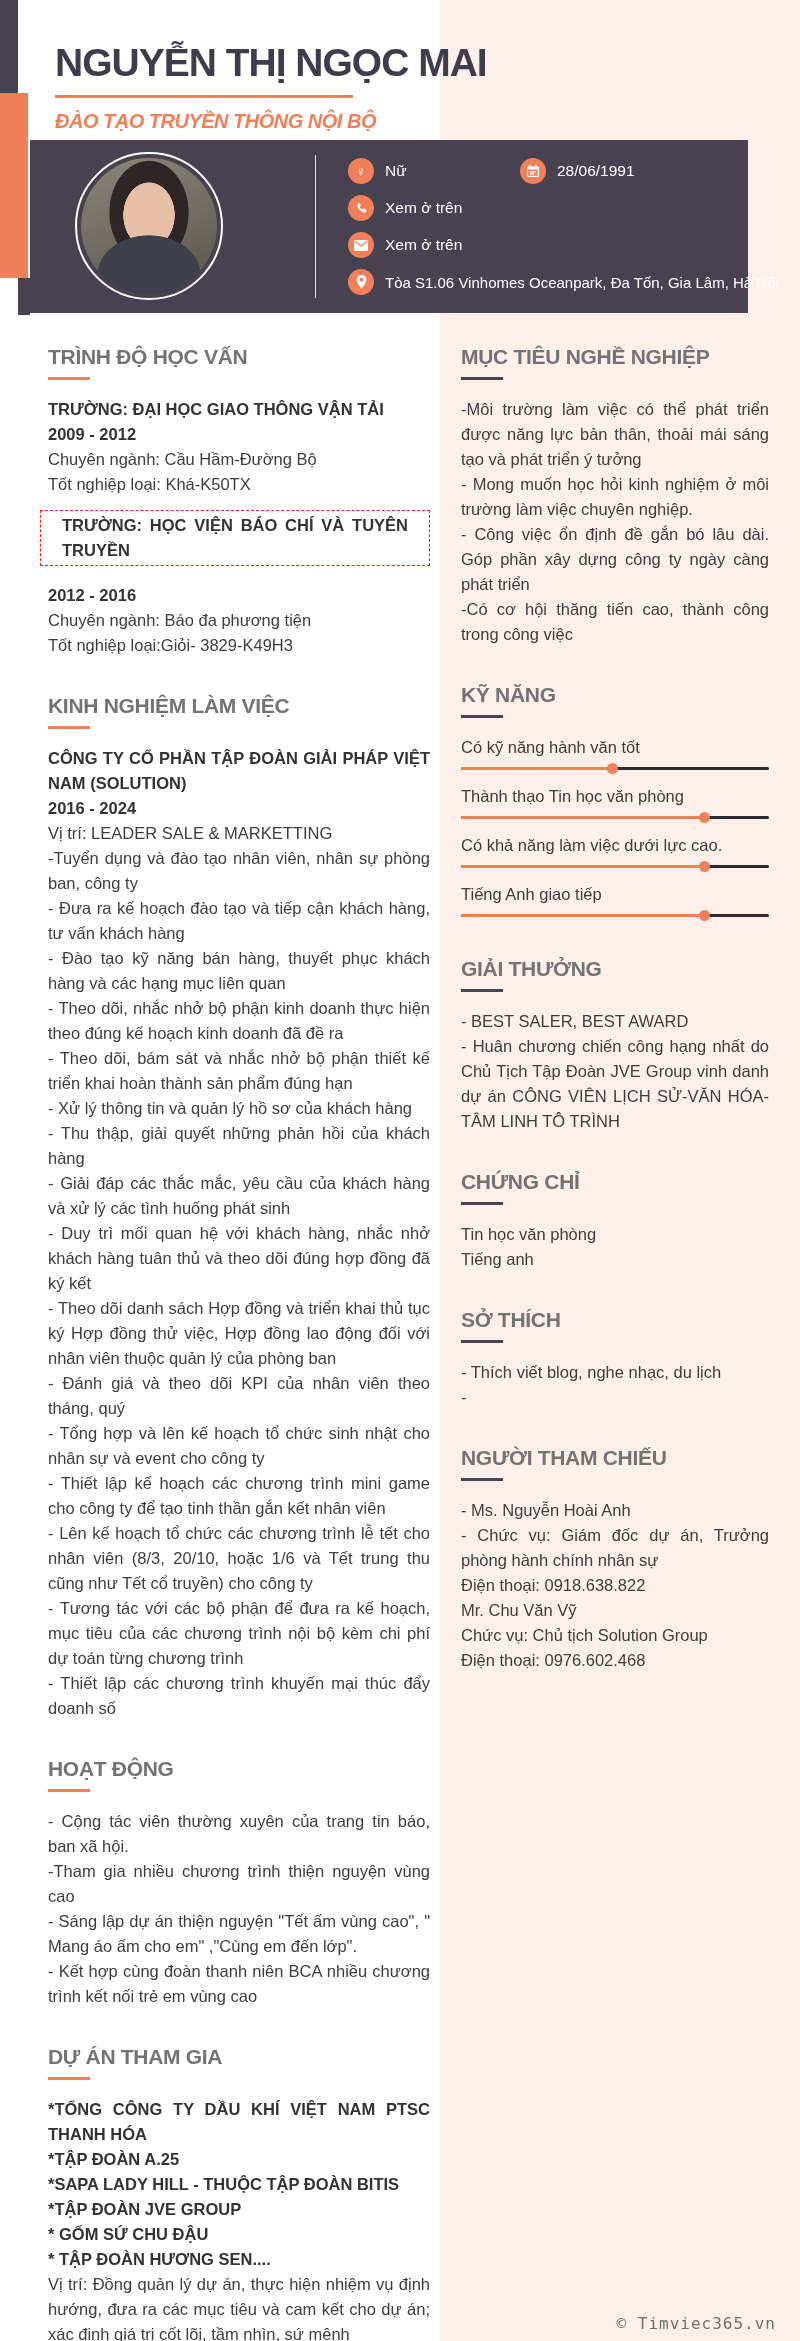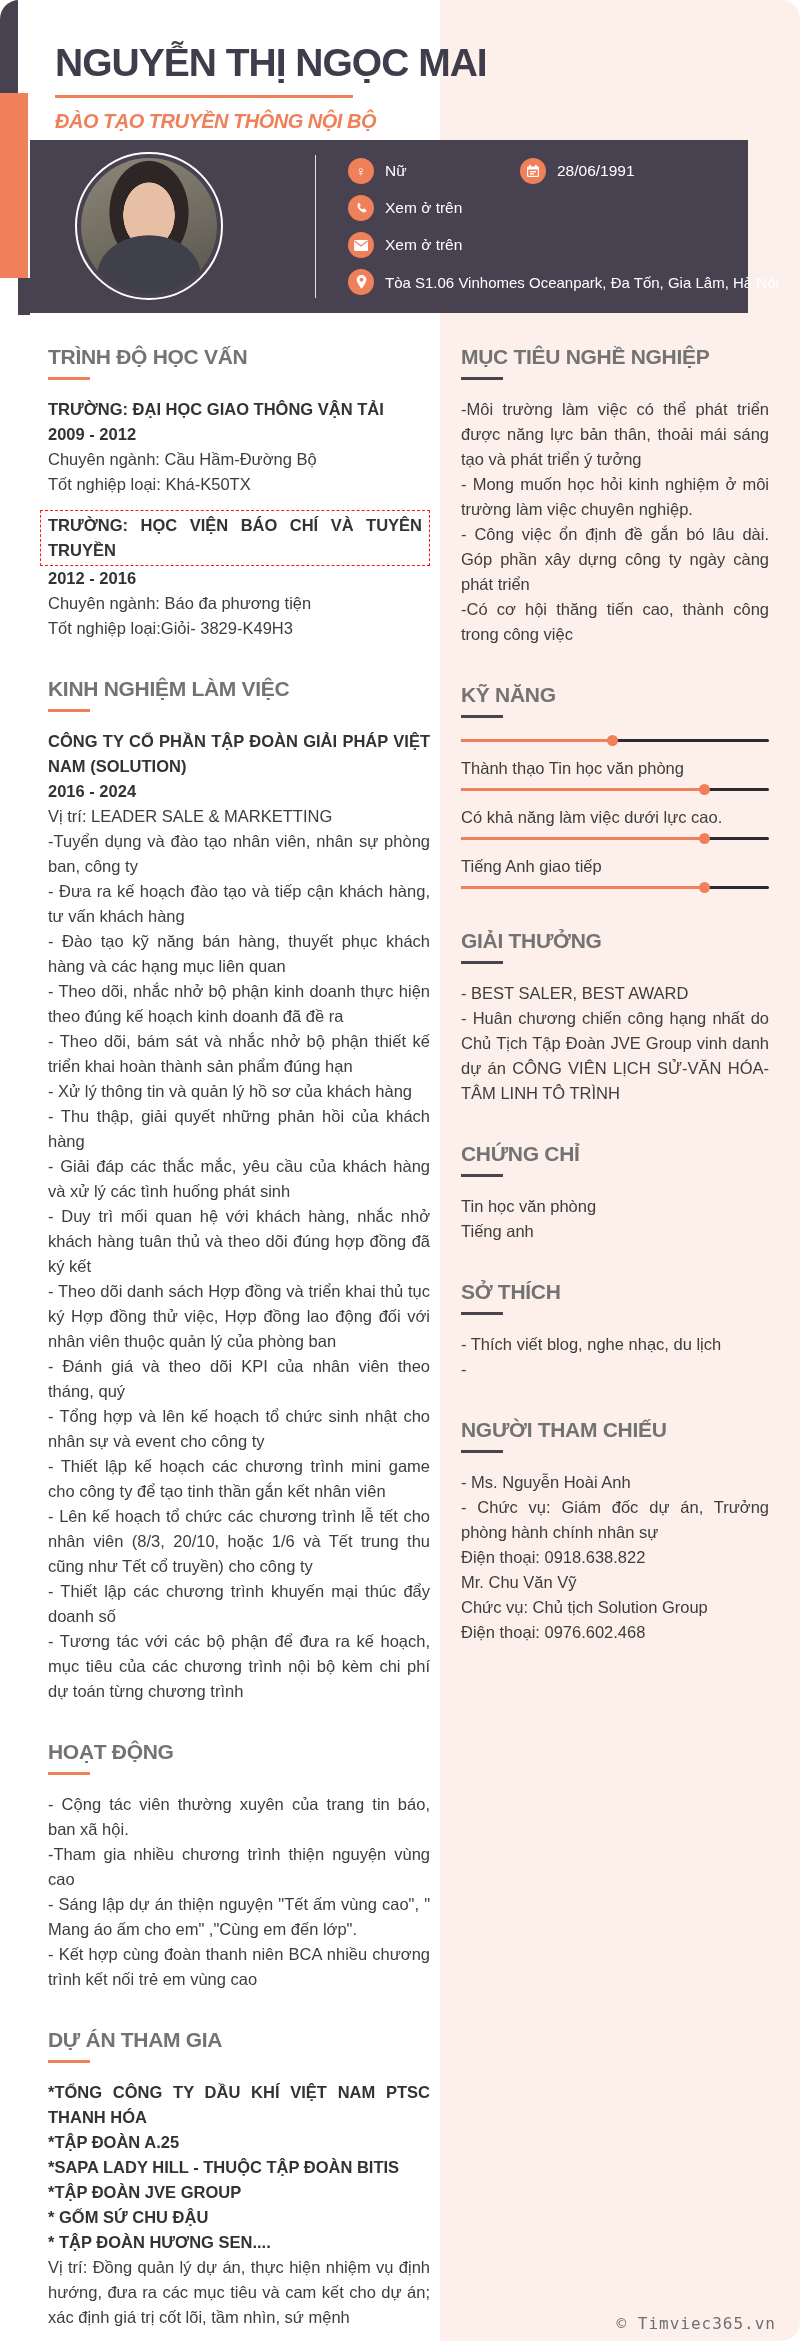--- a/index.html
+++ b/index.html
@@ -1,18 +1,18 @@
 <!DOCTYPE html>
 <html lang="vi"><head>
 <meta charset="utf-8">
 <style>
   * { margin:0; padding:0; box-sizing:border-box; }
   html,body { background:#ffffff; }
   body { font-family:"Liberation Sans","DejaVu Sans",sans-serif; color:#3d3d3d; }
-  .page { position:relative; width:800px; height:2341px; background:#ffffff; overflow:hidden; margin:0 auto;border-radius:19px; }
+  .page { position:relative; width:800px; height:2341px; background:#ffffff; overflow:hidden; margin:0 auto; }
 
   
   .pink-panel { position:absolute; left:440px; top:0; width:360px; height:100%; background:#fdf0ea; }
 
   
   .accent-top-dark   { position:absolute; left:0; top:0;    width:18px; height:93px;  background:#484150; }
   .accent-orange     { position:absolute; left:0; top:93px; width:28px; height:185px; background:#f08059; }
   .accent-bottom-dark{ position:absolute; left:18px; top:278px; width:12px; height:37px; background:#484150; }
 
   
@@ -48,21 +48,21 @@
   .rule { width:42px; height:3px; margin-top:8px; }
   .rule.orange { background:#f08059; }
   .rule.dark { background:#4a4450; }
   .sec-body { margin-top:17px; }
 
   .left-col p, .right-col p { font-size:16.5px; line-height:25px; margin:0; color:#3d3d3d; }
   .left-col p { text-align:justify; }
   .right-col p { text-align:justify; }
   p.bold { font-weight:bold; color:#333; }
   .edu-entry + .edu-entry { margin-top:13px; }
-  .highlight-box { display:inline-block; border:1px dashed #ff1a1a; padding:2px 7px; margin:0 0 0 -8px; }
+  .highlight-box { display:inline-block; border:1px dashed #ff1a1a; padding:2px 21px; margin:0 0 17px -8px; }
 
   
   .skill { margin-bottom:10px; }
   .skill-label { font-size:16.5px; line-height:25px; color:#3d3d3d; }
   .skill-bar { position:relative; height:11px; margin-top:3px; }
   .skill-track { position:absolute; left:0; top:4px; width:100%; height:3px; background:#2d2a2f; border-radius:2px; }
   .skill-fill { position:absolute; left:0; top:4px; height:3px; background:#f08059; border-radius:2px; }
   .skill-dot { position:absolute; top:0; width:11px; height:11px; border-radius:50%; background:#f08059; }
 
   .footer { position:absolute; right:24px; bottom:8px; font-family:"DejaVu Sans Mono","Liberation Mono",monospace;
@@ -172,22 +172,22 @@
         <p>- Theo dõi, bám sát và nhắc nhở bộ phận thiết kế triển khai hoàn thành sản phẩm đúng hạn</p>
         <p>- Xử lý thông tin và quản lý hồ sơ của khách hàng</p>
         <p>- Thu thập, giải quyết những phản hồi của khách hàng</p>
         <p>- Giải đáp các thắc mắc, yêu cầu của khách hàng và xử lý các tình huống phát sinh</p>
         <p>- Duy trì mối quan hệ với khách hàng, nhắc nhở khách hàng tuân thủ và theo dõi đúng hợp đồng đã ký kết</p>
         <p>- Theo dõi danh sách Hợp đồng và triển khai thủ tục ký Hợp đồng thử việc, Hợp đồng lao động đối với nhân viên thuộc quản lý của phòng ban</p>
         <p>- Đánh giá và theo dõi KPI của nhân viên theo tháng, quý</p>
         <p>- Tổng hợp và lên kế hoạch tổ chức sinh nhật cho nhân sự và event cho công ty</p>
         <p>- Thiết lập kế hoạch các chương trình mini game cho công ty để tạo tinh thần gắn kết nhân viên</p>
         <p>- Lên kế hoạch tổ chức các chương trình lễ tết cho nhân viên (8/3, 20/10, hoặc 1/6 và Tết trung thu cũng như Tết cổ truyền) cho công ty</p>
+        <p>- Tương tác với các bộ phận để đưa ra kế hoạch, mục tiêu của các chương trình nội bộ kèm chi phí dự toán từng chương trình</p>
         <p>- Thiết lập các chương trình khuyến mại thúc đẩy doanh số</p>
-        <p>- Tương tác với các bộ phận để đưa ra kế hoạch, mục tiêu của các chương trình nội bộ kèm chi phí dự toán từng chương trình</p>
       </div>
     </div>
 
     <div class="section">
       <div class="sec-heading">HOẠT ĐỘNG</div>
       <div class="rule orange"></div>
       <div class="sec-body">
         <p>- Cộng tác viên thường xuyên của trang tin báo, ban xã hội.</p>
         <p>-Tham gia nhiều chương trình thiện nguyện vùng cao</p>
         <p>- Sáng lập dự án thiện nguyện "Tết ấm vùng cao", " Mang áo ấm cho em" ,"Cùng em đến lớp".</p>
@@ -223,20 +223,21 @@
         <p>- Công việc ổn định đề gắn bó lâu dài. Góp phần xây dựng công ty ngày càng phát triển</p>
         <p>-Có cơ hội thăng tiến cao, thành công trong công việc</p>
       </div>
     </div>
 
     <div class="section">
       <div class="sec-heading">KỸ NĂNG</div>
       <div class="rule dark"></div>
       <div class="sec-body">
         <div class="skill">
+          <div class="skill-label">Có kỹ năng hành văn tốt</div>
           <div class="skill-bar">
             <div class="skill-track"></div>
               <div class="skill-fill" style="width: 49%;"></div>
               <div class="skill-dot" style="left: calc(49% - 5px);"></div>
           </div>
         </div>
         <div class="skill">
           <div class="skill-label">Thành thạo Tin học văn phòng</div>
           <div class="skill-bar">
             <div class="skill-track"></div>

